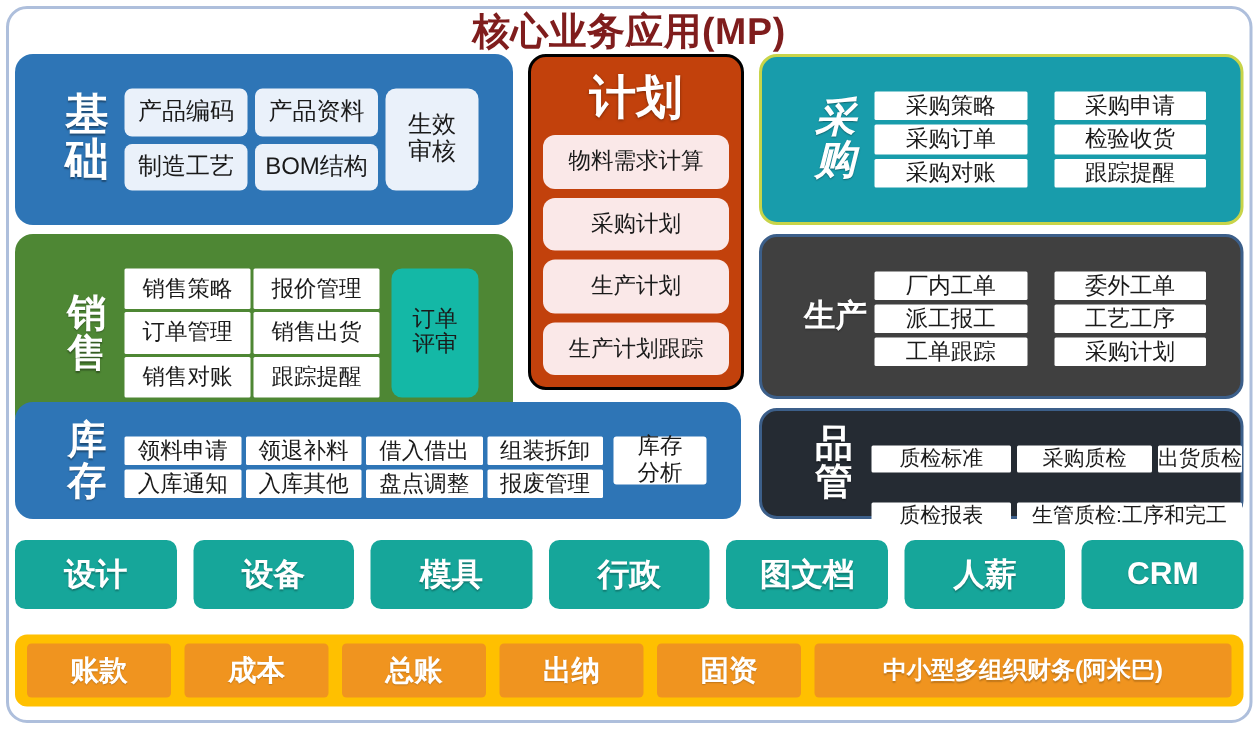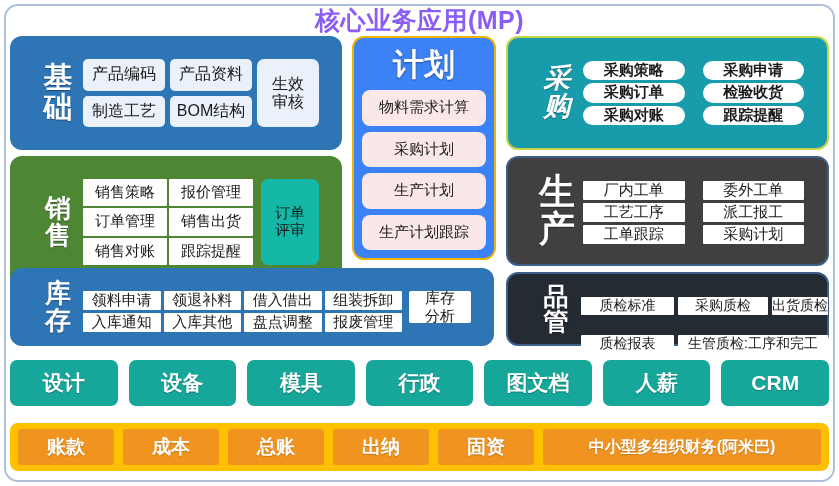--- a/index.html
+++ b/index.html
@@ -35,21 +35,21 @@
   }
 
   .title {
     position: absolute;
     left: 0;
     top: 4px;
     width: 839px;
     text-align: center;
     font-size: 25px;
     font-weight: bold;
-    color: #8b5cf6;
+    color: #7f1d1d;
     letter-spacing: 0.5px;
   }
 
   
   .panel {
     position: absolute;
     box-sizing: border-box;
     border-radius: 12px;
     display: flex;
     align-items: stretch;
@@ -169,22 +169,22 @@
     font-size: 15px;
     color: #1a1a1a;
     line-height: 1.18;
     text-align: center;
     margin-left: 3px;
   }
 
   
   #panel-plan {
     left: 352px; top: 36px; width: 144px; height: 224px;
-    background: #3b82f6;
-    border: 2px solid #eab308;
+    background: #c2410c;
+    border: 2px solid #000000;
     flex-direction: column;
     padding: 6px 8px 8px 8px;
   }
   #panel-plan .plan-title {
     text-align: center;
     color: #ffffff;
     font-size: 31px;
     font-weight: bold;
     margin-bottom: 4px;
     text-shadow: 0 1px 2px rgba(0,0,0,.4);
@@ -208,29 +208,29 @@
     border: 2px solid #c8d449;
   }
   #panel-purchase .panel-title { font-size: 27px; width: 42px; font-style: italic; }
   #panel-purchase .grid2 {
     flex: 1 1 auto;
     display: grid;
     grid-template-columns: 1fr 1fr;
     grid-template-rows: 1fr 1fr 1fr;
     gap: 3px 18px;
   }
-  #panel-purchase .cell { font-size: 15px; border-radius: 12px; font-weight: bold; }
+  #panel-purchase .cell { font-size: 15px; border-radius: 1px; }
 
   
   #panel-production {
     left: 506px; top: 156px; width: 323px; height: 110px;
     background: #404040;
     border: 2px solid #3c5f8a;
   }
-  #panel-production .panel-title { font-size: 36px; width: 42px; }
+  #panel-production .panel-title { font-size: 21px; width: 42px; }
   #panel-production .grid2 {
     flex: 1 1 auto;
     display: grid;
     grid-template-columns: 1fr 1fr;
     grid-template-rows: 1fr 1fr 1fr;
     gap: 3px 18px;
   }
   #panel-production .cell { font-size: 15px; border-radius: 1px; }
 
   
@@ -398,22 +398,22 @@
       </div>
     </div>
   </div>
 
   <div class="panel" id="panel-production">
     <div class="panel-title">生产</div>
     <div class="panel-body">
       <div class="grid2">
         <div class="cell">厂内工单</div>
         <div class="cell">委外工单</div>
+        <div class="cell">派工报工</div>
         <div class="cell">工艺工序</div>
-        <div class="cell">派工报工</div>
         <div class="cell">工单跟踪</div>
         <div class="cell">采购计划</div>
       </div>
     </div>
   </div>
 
   <div class="panel" id="panel-quality">
     <div class="panel-title">品管</div>
     <div class="qbody">
       <div class="qrow">

